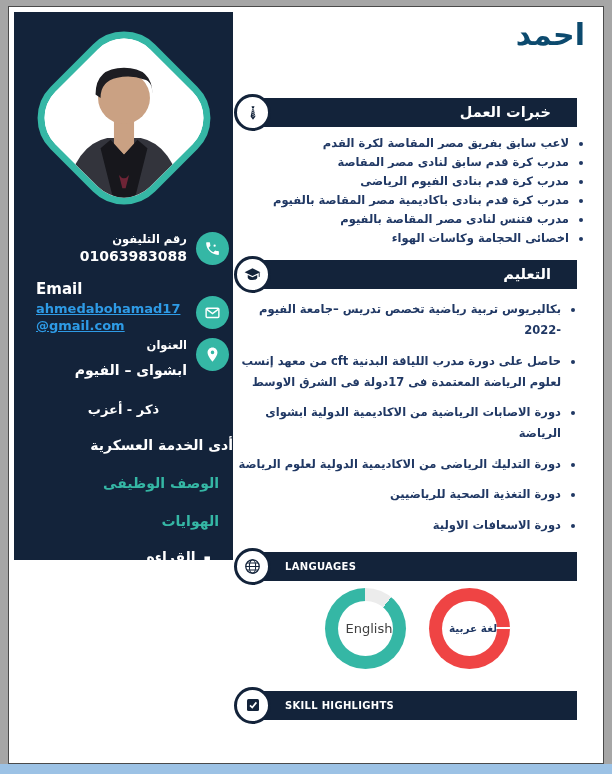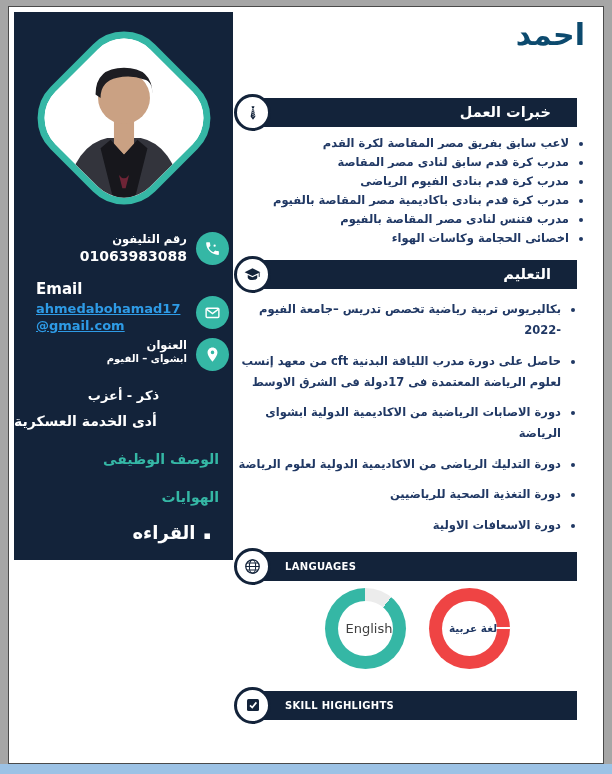--- a/index.html
+++ b/index.html
@@ -42,32 +42,32 @@
   .email-block { position:relative; direction:ltr; padding:0 44px 0 22px; margin-top:16px; }
   .elabel { font-size:15px; font-weight:bold; color:#fff; }
   .elink {
     display:block; font-size:13px; font-weight:bold; color:#2e9be6;
     text-decoration:underline; word-break:break-all; line-height:17px; margin-top:2px;
   }
   .email-block .cicon { top:16px; }
 
   .address-block { margin-top:4px; }
   .address-block .clabel { font-size:11.5px; }
-  .address-block .cval { font-size:10px; margin-top:1px; }
+  .address-block .cval { font-size:14px; margin-top:10px; }
 
   .status { direction:rtl; text-align:center; font-size:13px; font-weight:bold; margin-top:24px; letter-spacing:1px;}
-  .military { direction:rtl; text-align:left; font-size:14px; font-weight:bold; margin-top:10px; }
+  .military { direction:rtl; text-align:right; font-size:14px; font-weight:bold; margin-top:20px; }
   .side-h { direction:rtl; text-align:right; padding-right:14px; color:#35b7a5; font-size:14px; font-weight:bold; margin-top:22px; }
   .jobdesc {
     direction:rtl; text-align:justify; text-align-last:right;
     font-size:12px; font-weight:bold; line-height:26.5px;
     padding:0 14px 0 14px; margin-top:14px; color:#fff;
   }
   .hobbies { direction:rtl; list-style:none; padding-right:22px; margin-top:12px; }
-  .hobbies li { font-size:18px; font-weight:bold; line-height:32px; }
+  .hobbies li { font-size:14px; font-weight:bold; line-height:32px; }
   .hobbies li::before { content:"\25AA"; margin-left:8px; font-size:11px; color:#fff; }
 
   
   .content { position:absolute; left:224px; top:0; width:368px; height:756px; }
   .name1 { direction:rtl; text-align:right; padding-right:16px; margin-top:10px;
            font-size:30px; font-weight:bold; color:#0c4a6e; }
   .name2 { direction:rtl; text-align:right; padding-right:6px; margin-top:8px;
            font-size:23px; font-weight:bold; color:#3fb9f2; }
 
   .secbar {

